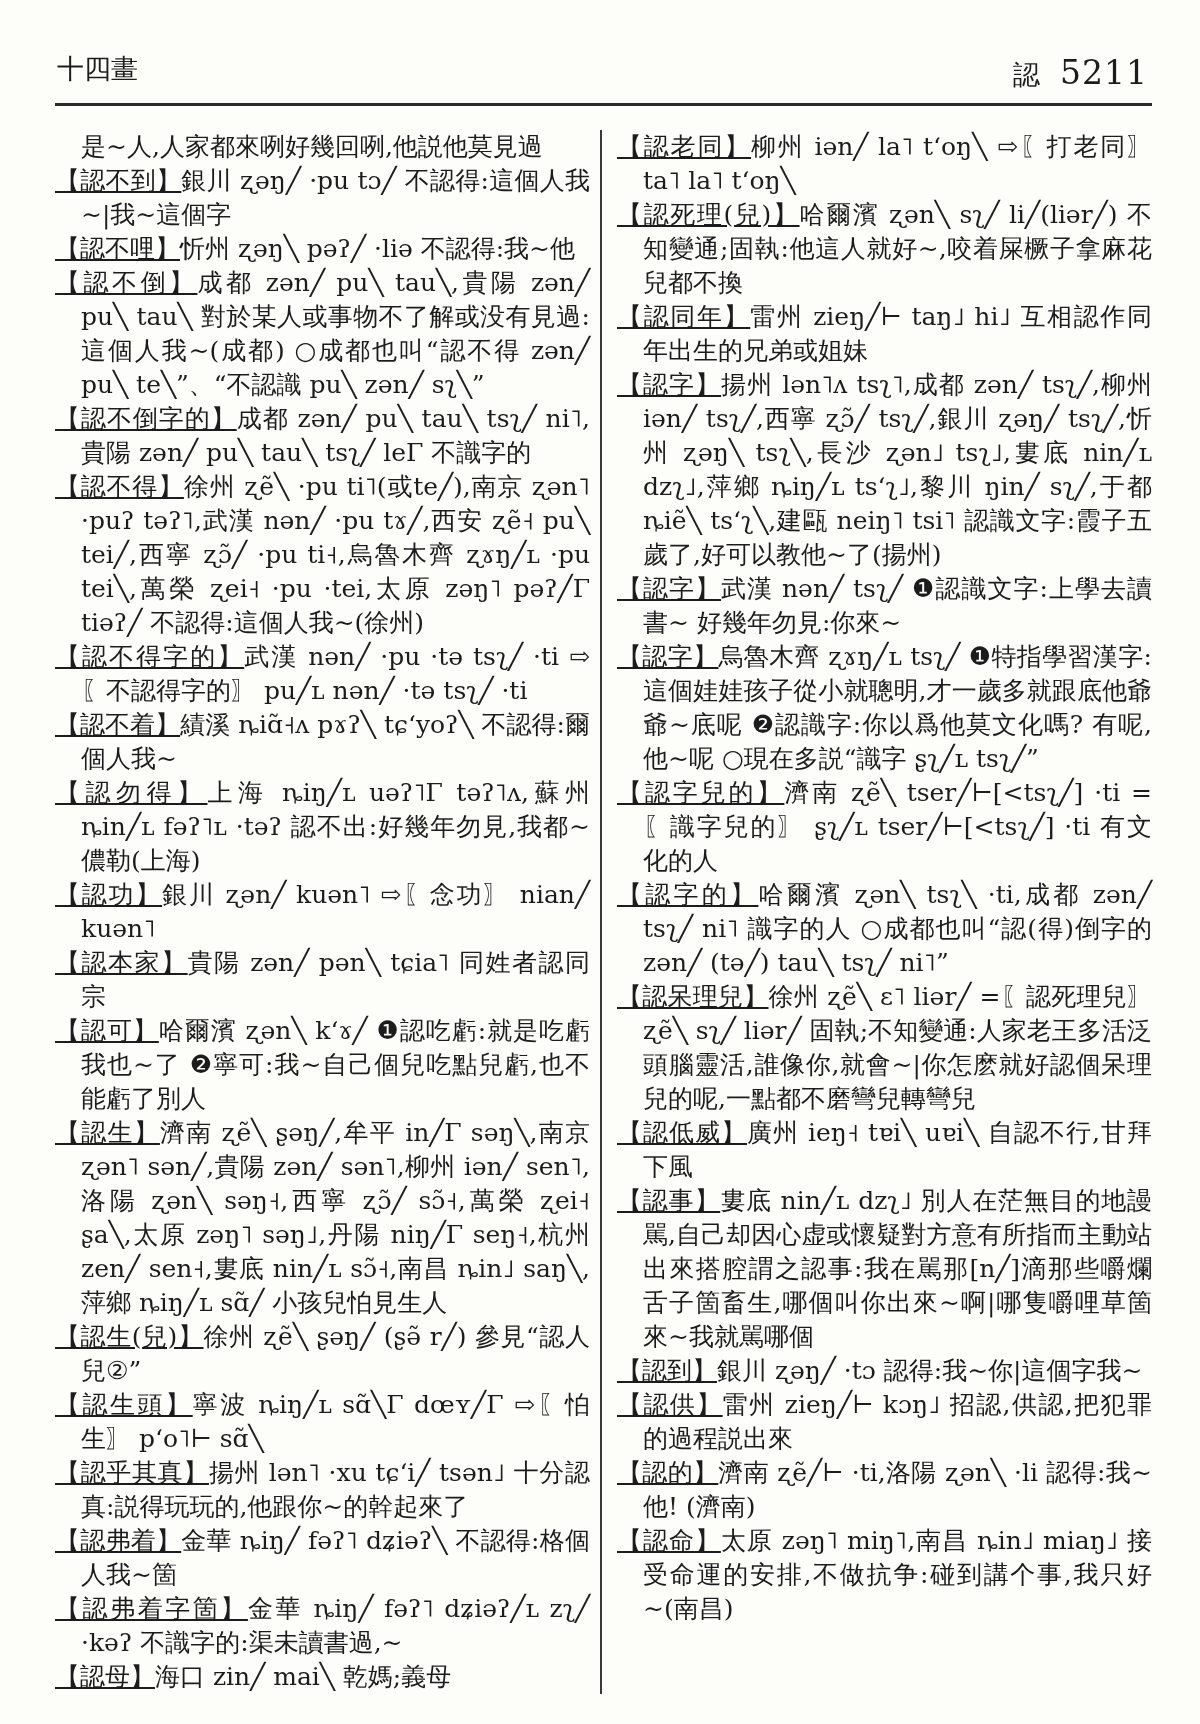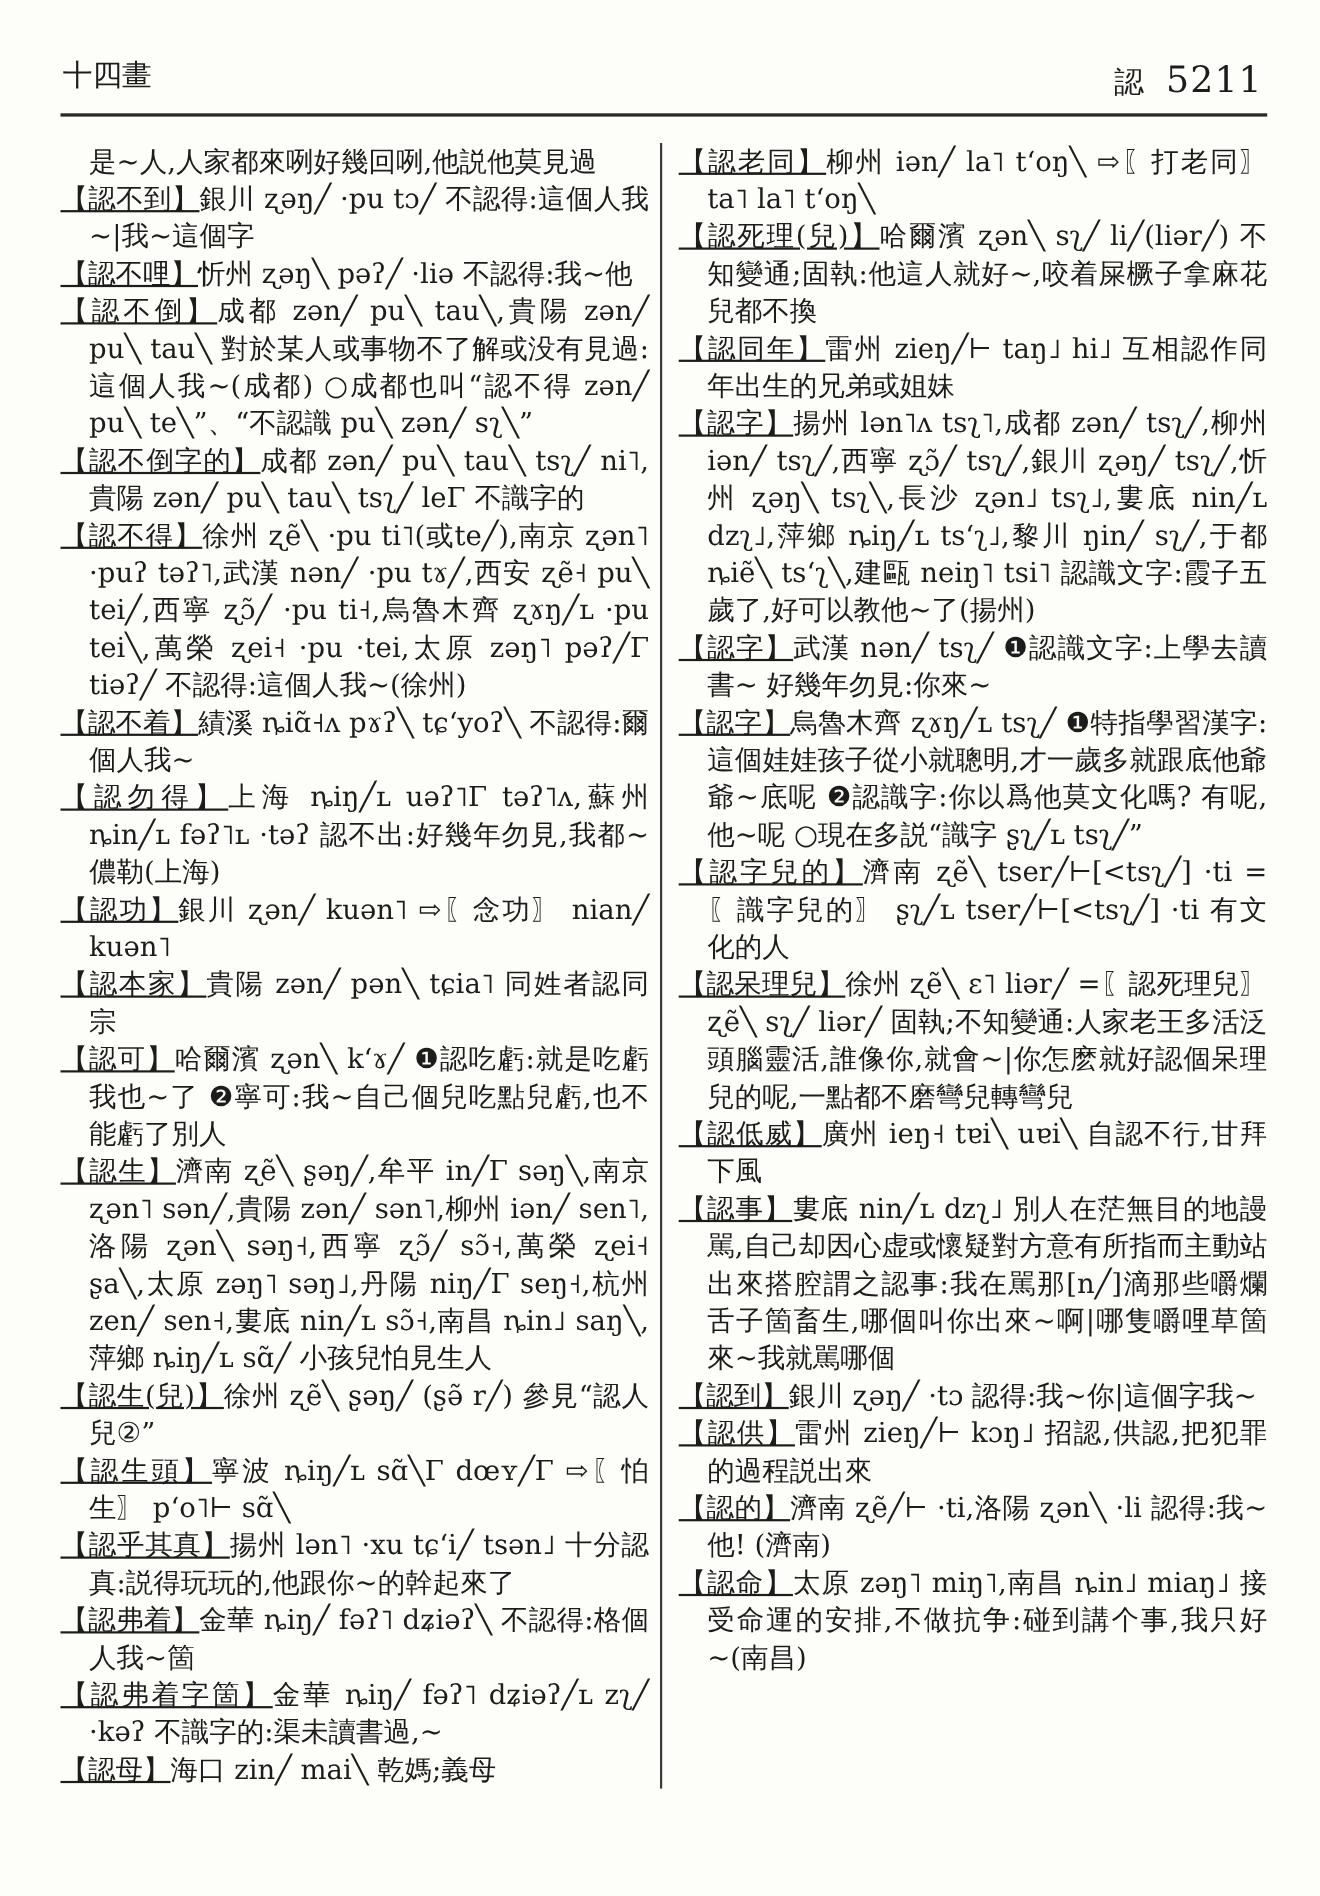--- a/index.html
+++ b/index.html
@@ -55,20 +55,21 @@
   <div class="rule"></div>
 
   <div class="columns">
     <section class="col col-left">
         <p class="entry cont"><span class="head"></span><span class="body">是∼人,人家都來咧好幾回咧,他説他莫見過</span></p>
         <p class="entry"><span class="head">【認不到】</span><span class="body">銀川 ʐəŋ╱ ·pu tɔ╱ 不認得:這個人我∼|我∼這個字</span></p>
         <p class="entry"><span class="head">【認不哩】</span><span class="body">忻州 ʐəŋ╲ pəʔ╱ ·liə 不認得:我∼他</span></p>
         <p class="entry"><span class="head">【認不倒】</span><span class="body">成都 zən╱ pu╲ tau╲,貴陽 zən╱ pu╲ tau╲ 對於某人或事物不了解或没有見過:這個人我∼(成都) ○成都也叫“認不得 zən╱ pu╲ te╲”、“不認識 pu╲ zən╱ sʅ╲”</span></p>
         <p class="entry"><span class="head">【認不倒字的】</span><span class="body">成都 zən╱ pu╲ tau╲ tsʅ╱ ni˥,貴陽 zən╱ pu╲ tau╲ tsʅ╱ leΓ 不識字的</span></p>
         <p class="entry"><span class="head">【認不得】</span><span class="body">徐州 ʐẽ╲ ·pu ti˥(或te╱),南京 ʐən˥ ·puʔ təʔ˥,武漢 nən╱ ·pu tɤ╱,西安 ʐẽ˧ pu╲ tei╱,西寧 ʐɔ̃╱ ·pu ti˧,烏魯木齊 ʐɤŋ╱ʟ ·pu tei╲,萬榮 ʐei˧ ·pu ·tei,太原 zəŋ˥ pəʔ╱Γ tiəʔ╱ 不認得:這個人我∼(徐州)</span></p>
+        <p class="entry"><span class="head">【認不得字的】</span><span class="body">武漢 nən╱ ·pu ·tə tsʅ╱ ·ti ⇨〖不認得字的〗 pu╱ʟ nən╱ ·tə tsʅ╱ ·ti</span></p>
         <p class="entry"><span class="head">【認不着】</span><span class="body">績溪 ȵiɑ̃˧ʌ pɤʔ╲ tɕʻyoʔ╲ 不認得:爾個人我∼</span></p>
         <p class="entry"><span class="head">【認勿得】</span><span class="body">上海 ȵiŋ╱ʟ uəʔ˥Γ təʔ˥ʌ,蘇州 ȵin╱ʟ fəʔ˥ʟ ·təʔ 認不出:好幾年勿見,我都∼儂勒(上海)</span></p>
         <p class="entry"><span class="head">【認功】</span><span class="body">銀川 ʐən╱ kuən˥ ⇨〖念功〗 nian╱ kuən˥</span></p>
         <p class="entry"><span class="head">【認本家】</span><span class="body">貴陽 zən╱ pən╲ tɕia˥ 同姓者認同宗</span></p>
         <p class="entry"><span class="head">【認可】</span><span class="body">哈爾濱 ʐən╲ kʻɤ╱ ❶認吃虧:就是吃虧我也∼了 ❷寧可:我∼自己個兒吃點兒虧,也不能虧了別人</span></p>
         <p class="entry"><span class="head">【認生】</span><span class="body">濟南 ʐẽ╲ ʂəŋ╱,牟平 in╱Γ səŋ╲,南京 ʐən˥ sən╱,貴陽 zən╱ sən˥,柳州 iən╱ sen˥,洛陽 ʐən╲ səŋ˧,西寧 ʐɔ̃╱ sɔ̃˧,萬榮 ʐei˧ ʂa╲,太原 zəŋ˥ səŋ˩,丹陽 niŋ╱Γ seŋ˧,杭州 zen╱ sen˧,婁底 nin╱ʟ sɔ̃˧,南昌 ȵin˩ saŋ╲,萍鄉 ȵiŋ╱ʟ sɑ̃╱ 小孩兒怕見生人</span></p>
         <p class="entry"><span class="head">【認生(兒)】</span><span class="body">徐州 ʐẽ╲ ʂəŋ╱ (ʂə̃ r╱) 參見“認人兒②”</span></p>
         <p class="entry"><span class="head">【認生頭】</span><span class="body">寧波 ȵiŋ╱ʟ sɑ̃╲Γ dœʏ╱Γ ⇨〖怕生〗 pʻo˥⊢ sɑ̃╲</span></p>
         <p class="entry"><span class="head">【認乎其真】</span><span class="body">揚州 lən˥ ·xu tɕʻi╱ tsən˩ 十分認真:説得玩玩的,他跟你∼的幹起來了</span></p>
         <p class="entry"><span class="head">【認弗着】</span><span class="body">金華 ȵiŋ╱ fəʔ˥ dʑiəʔ╲ 不認得:格個人我∼箇</span></p>
@@ -76,20 +77,21 @@
         <p class="entry"><span class="head">【認母】</span><span class="body">海口 zin╱ mai╲ 乾媽;義母</span></p>
       </section>
     <section class="col col-right">
         <p class="entry"><span class="head">【認老同】</span><span class="body">柳州 iən╱ la˥ tʻoŋ╲ ⇨〖打老同〗 ta˥ la˥ tʻoŋ╲</span></p>
         <p class="entry"><span class="head">【認死理(兒)】</span><span class="body">哈爾濱 ʐən╲ sʅ╱ li╱(liər╱) 不知變通;固執:他這人就好∼,咬着屎橛子拿麻花兒都不換</span></p>
         <p class="entry"><span class="head">【認同年】</span><span class="body">雷州 zieŋ╱⊢ taŋ˩ hi˩ 互相認作同年出生的兄弟或姐妹</span></p>
         <p class="entry"><span class="head">【認字】</span><span class="body">揚州 lən˥ʌ tsʅ˥,成都 zən╱ tsʅ╱,柳州 iən╱ tsʅ╱,西寧 ʐɔ̃╱ tsʅ╱,銀川 ʐəŋ╱ tsʅ╱,忻州 ʐəŋ╲ tsʅ╲,長沙 ʐən˩ tsʅ˩,婁底 nin╱ʟ dzʅ˩,萍鄉 ȵiŋ╱ʟ tsʻʅ˩,黎川 ŋin╱ sʅ╱,于都 ȵiẽ╲ tsʻʅ╲,建甌 neiŋ˥ tsi˥ 認識文字:霞子五歲了,好可以教他∼了(揚州)</span></p>
         <p class="entry"><span class="head">【認字】</span><span class="body">武漢 nən╱ tsʅ╱ ❶認識文字:上學去讀書∼ 好幾年勿見:你來∼</span></p>
         <p class="entry"><span class="head">【認字】</span><span class="body">烏魯木齊 ʐɤŋ╱ʟ tsʅ╱ ❶特指學習漢字:這個娃娃孩子從小就聰明,才一歲多就跟底他爺爺∼底呢 ❷認識字:你以爲他莫文化嗎? 有呢,他∼呢 ○現在多説“識字 ʂʅ╱ʟ tsʅ╱”</span></p>
         <p class="entry"><span class="head">【認字兒的】</span><span class="body">濟南 ʐẽ╲ tser╱⊢[&lt;tsʅ╱] ·ti =〖識字兒的〗 ʂʅ╱ʟ tser╱⊢[&lt;tsʅ╱] ·ti 有文化的人</span></p>
+        <p class="entry"><span class="head">【認字的】</span><span class="body">哈爾濱 ʐən╲ tsʅ╲ ·ti,成都 zən╱ tsʅ╱ ni˥ 識字的人 ○成都也叫“認(得)倒字的 zən╱ (tə╱) tau╲ tsʅ╱ ni˥”</span></p>
         <p class="entry"><span class="head">【認呆理兒】</span><span class="body">徐州 ʐẽ╲ ɛ˥ liər╱ =〖認死理兒〗 ʐẽ╲ sʅ╱ liər╱ 固執;不知變通:人家老王多活泛頭腦靈活,誰像你,就會∼|你怎麽就好認個呆理兒的呢,一點都不磨彎兒轉彎兒</span></p>
         <p class="entry"><span class="head">【認低威】</span><span class="body">廣州 ieŋ˧ tɐi╲ uɐi╲ 自認不行,甘拜下風</span></p>
         <p class="entry"><span class="head">【認事】</span><span class="body">婁底 nin╱ʟ dzʅ˩ 別人在茫無目的地謾駡,自己却因心虚或懷疑對方意有所指而主動站出來搭腔謂之認事:我在駡那[n╱]滴那些嚼爛舌子箇畜生,哪個叫你出來∼啊|哪隻嚼哩草箇來∼我就駡哪個</span></p>
         <p class="entry"><span class="head">【認到】</span><span class="body">銀川 ʐəŋ╱ ·tɔ 認得:我∼你|這個字我∼</span></p>
         <p class="entry"><span class="head">【認供】</span><span class="body">雷州 zieŋ╱⊢ kɔŋ˩ 招認,供認,把犯罪的過程説出來</span></p>
         <p class="entry"><span class="head">【認的】</span><span class="body">濟南 ʐẽ╱⊢ ·ti,洛陽 ʐən╲ ·li 認得:我∼他! (濟南)</span></p>
         <p class="entry"><span class="head">【認命】</span><span class="body">太原 zəŋ˥ miŋ˥,南昌 ȵin˩ miaŋ˩ 接受命運的安排,不做抗争:碰到講个事,我只好∼(南昌)</span></p>
       </section>
   </div>
 

